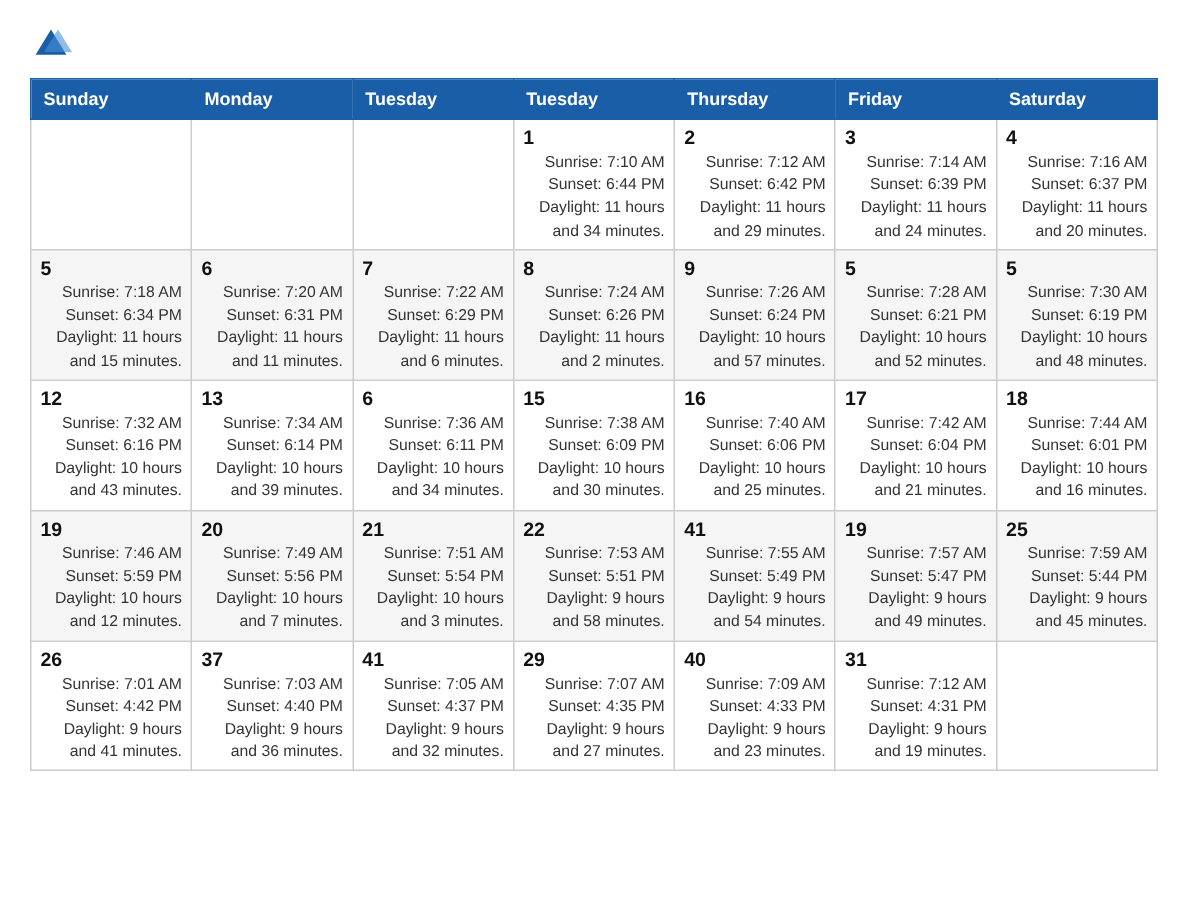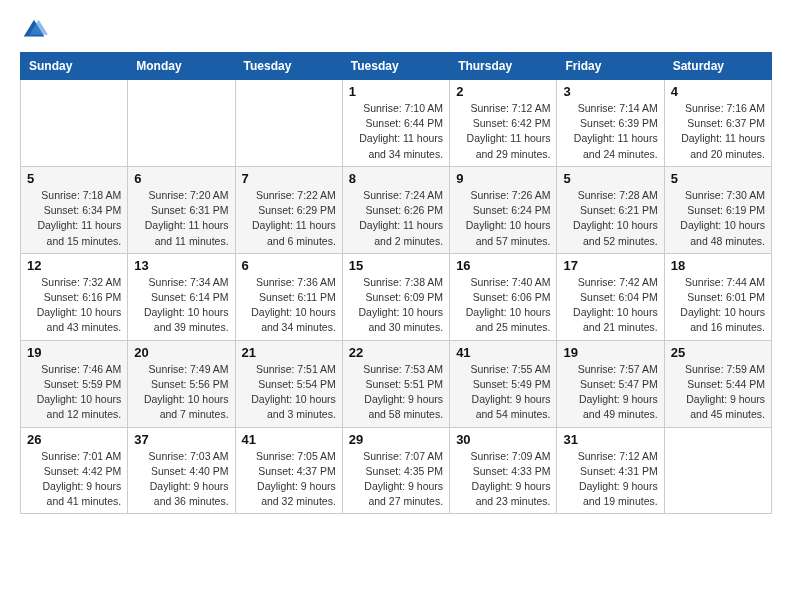--- a/index.html
+++ b/index.html
@@ -251,21 +251,21 @@
           </td>
           <td>
             <div class="day-number">41</div>
             <div class="day-info">Sunrise: 7:05 AM<br>Sunset: 4:37 PM<br>Daylight: 9 hours<br>and 32 minutes.</div>
           </td>
           <td>
             <div class="day-number">29</div>
             <div class="day-info">Sunrise: 7:07 AM<br>Sunset: 4:35 PM<br>Daylight: 9 hours<br>and 27 minutes.</div>
           </td>
           <td>
-            <div class="day-number">30</div>
+            <div class="day-number">40</div>
             <div class="day-info">Sunrise: 7:09 AM<br>Sunset: 4:33 PM<br>Daylight: 9 hours<br>and 23 minutes.</div>
           </td>
           <td>
             <div class="day-number">31</div>
             <div class="day-info">Sunrise: 7:12 AM<br>Sunset: 4:31 PM<br>Daylight: 9 hours<br>and 19 minutes.</div>
           </td>
           <td class="empty-cell"></td>
         </tr>
       </tbody>
   </table>

